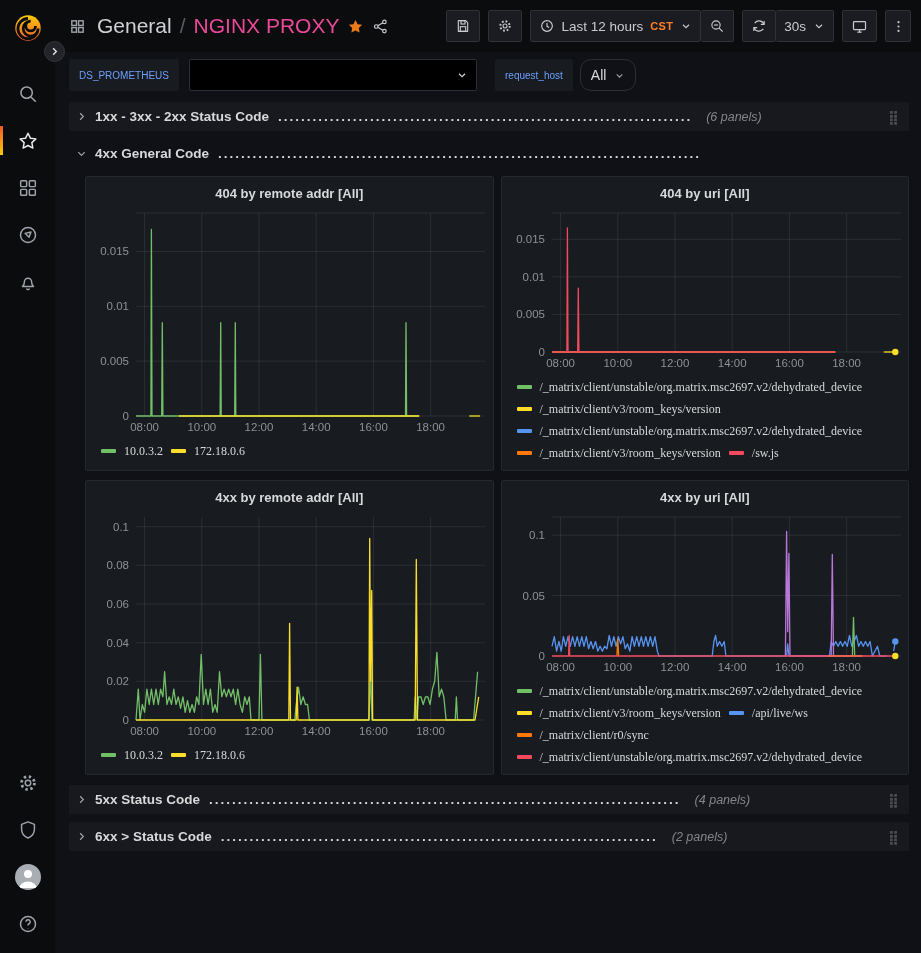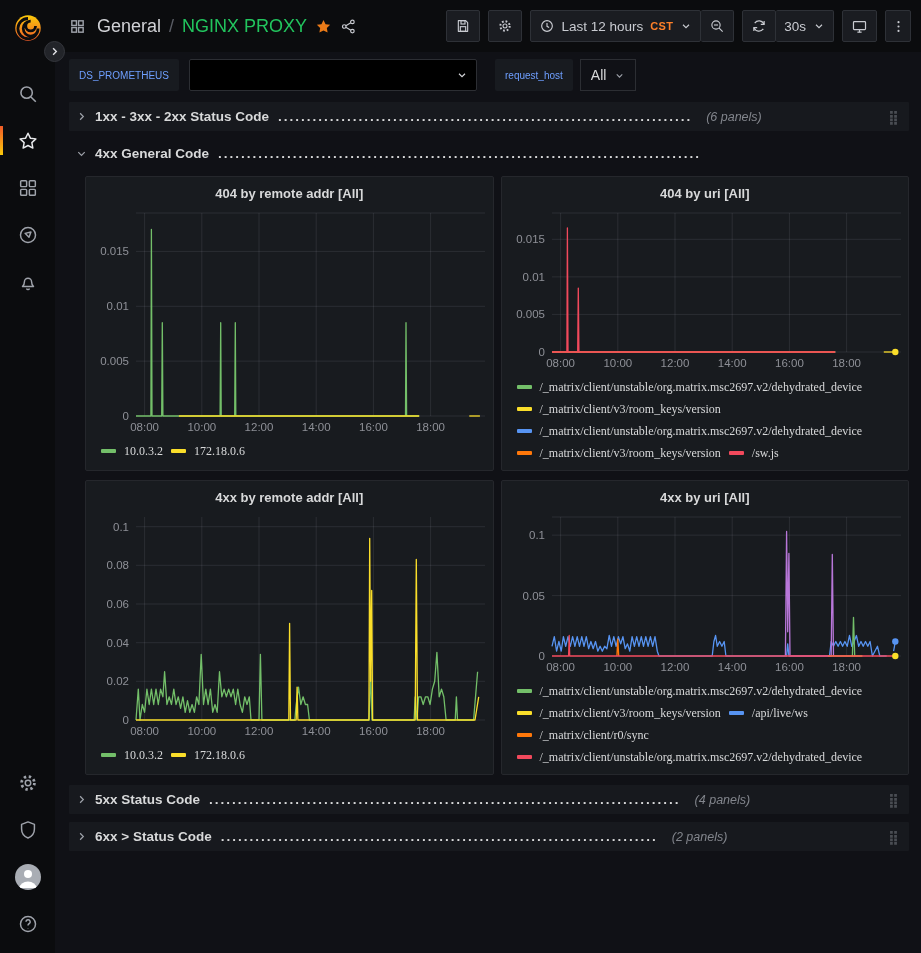--- a/index.html
+++ b/index.html
@@ -19,41 +19,41 @@
   .side-bottom { margin-top:auto; display:flex; flex-direction:column; align-items:center; }
   .avatar-circle { width:26px; height:26px; border-radius:50%; background:#a9adb4;
     display:flex; align-items:flex-end; justify-content:center; overflow:hidden; }
   .expand-btn { position:absolute; left:44px; top:41px; width:21px; height:21px; border-radius:50%;
     background:#222429; border:1px solid #35373d; color:#e3e4e8; display:flex; align-items:center;
     justify-content:center; z-index:9; cursor:pointer; }
 
   
   .main { flex:1; display:flex; flex-direction:column; background:#101116; min-width:0; }
   .topnav { height:52px; background:#0b0c0e; display:flex; align-items:center; padding:0 10px 0 14px; flex-shrink:0; }
-  .crumb { display:flex; align-items:center; gap:8px; font-size:18px; }
+  .crumb { display:flex; align-items:center; gap:8px; font-size:21px; }
   .crumb .section { color:#d0d1d5; cursor:pointer; }
   .crumb .sep { color:#5b5e66; }
-  .crumb .title { color:#22c55e; }
+  .crumb .title { color:#ec4899; }
   .tn-right { margin-left:auto; display:flex; align-items:flex-end; gap:8px; }
   .btn-group { display:flex; }
   .tn-btn { height:32px; min-width:32px; padding:0 8px; background:#1a1c21; border:1px solid #2e3137;
     border-radius:2px; display:flex; align-items:center; justify-content:center; gap:7px;
     color:#c9cbd1; font-size:13.5px; cursor:pointer; white-space:nowrap; }
   .btn-group .tn-btn + .tn-btn { border-left:none; }
   .tz { color:#ff8029; font-size:11px; font-weight:700; letter-spacing:.3px; }
 
   
   .submenu { display:flex; align-items:center; padding:7px 12px 9px 14px; gap:12px; flex-shrink:0; }
   .var-pair { display:flex; align-items:center; gap:2px; }
   .var-label { height:32px; display:flex; align-items:center; padding:0 10px; background:#181b20;
     color:#6e9fff; font-size:10px; font-weight:500; border-radius:2px; cursor:pointer; }
   .ds-select { width:288px; height:32px; background:#000; border:1px solid #2c2e33; border-radius:2px;
     margin-left:8px; display:flex; align-items:center; justify-content:flex-end; padding:0 8px; cursor:pointer; }
   .all-select { height:32px; display:flex; align-items:center; gap:8px; padding:0 10px;
-    border:1px solid #2c2e33; border-radius:0; color:#d8d9da; font-size:14px; margin-left:5px; cursor:pointer; }
+    border:1px solid #2c2e33; border-radius:11px; color:#d8d9da; font-size:14px; margin-left:5px; cursor:pointer; }
 
   
   .content { flex:1; padding:2px 12px 0 14px; overflow:hidden; }
   .row-head { height:29px; display:flex; align-items:center; padding:0 10px 0 7px; margin-bottom:8px;
     font-size:13.5px; font-weight:700; color:#d8d9da; cursor:pointer; }
   .row-head.collapsed { background:#17191e; border-radius:1px; }
   .chev { display:flex; margin-right:8px; color:#9fa3ab; }
   .row-head:not(.collapsed) .chev { transform:rotate(90deg); }
   .leader { letter-spacing:2px; margin-left:9px; white-space:nowrap; overflow:hidden; flex-shrink:1; }
   .pcount { color:#82858c; font-style:italic; font-weight:400; font-size:12.5px; margin-left:14px; white-space:nowrap; }

